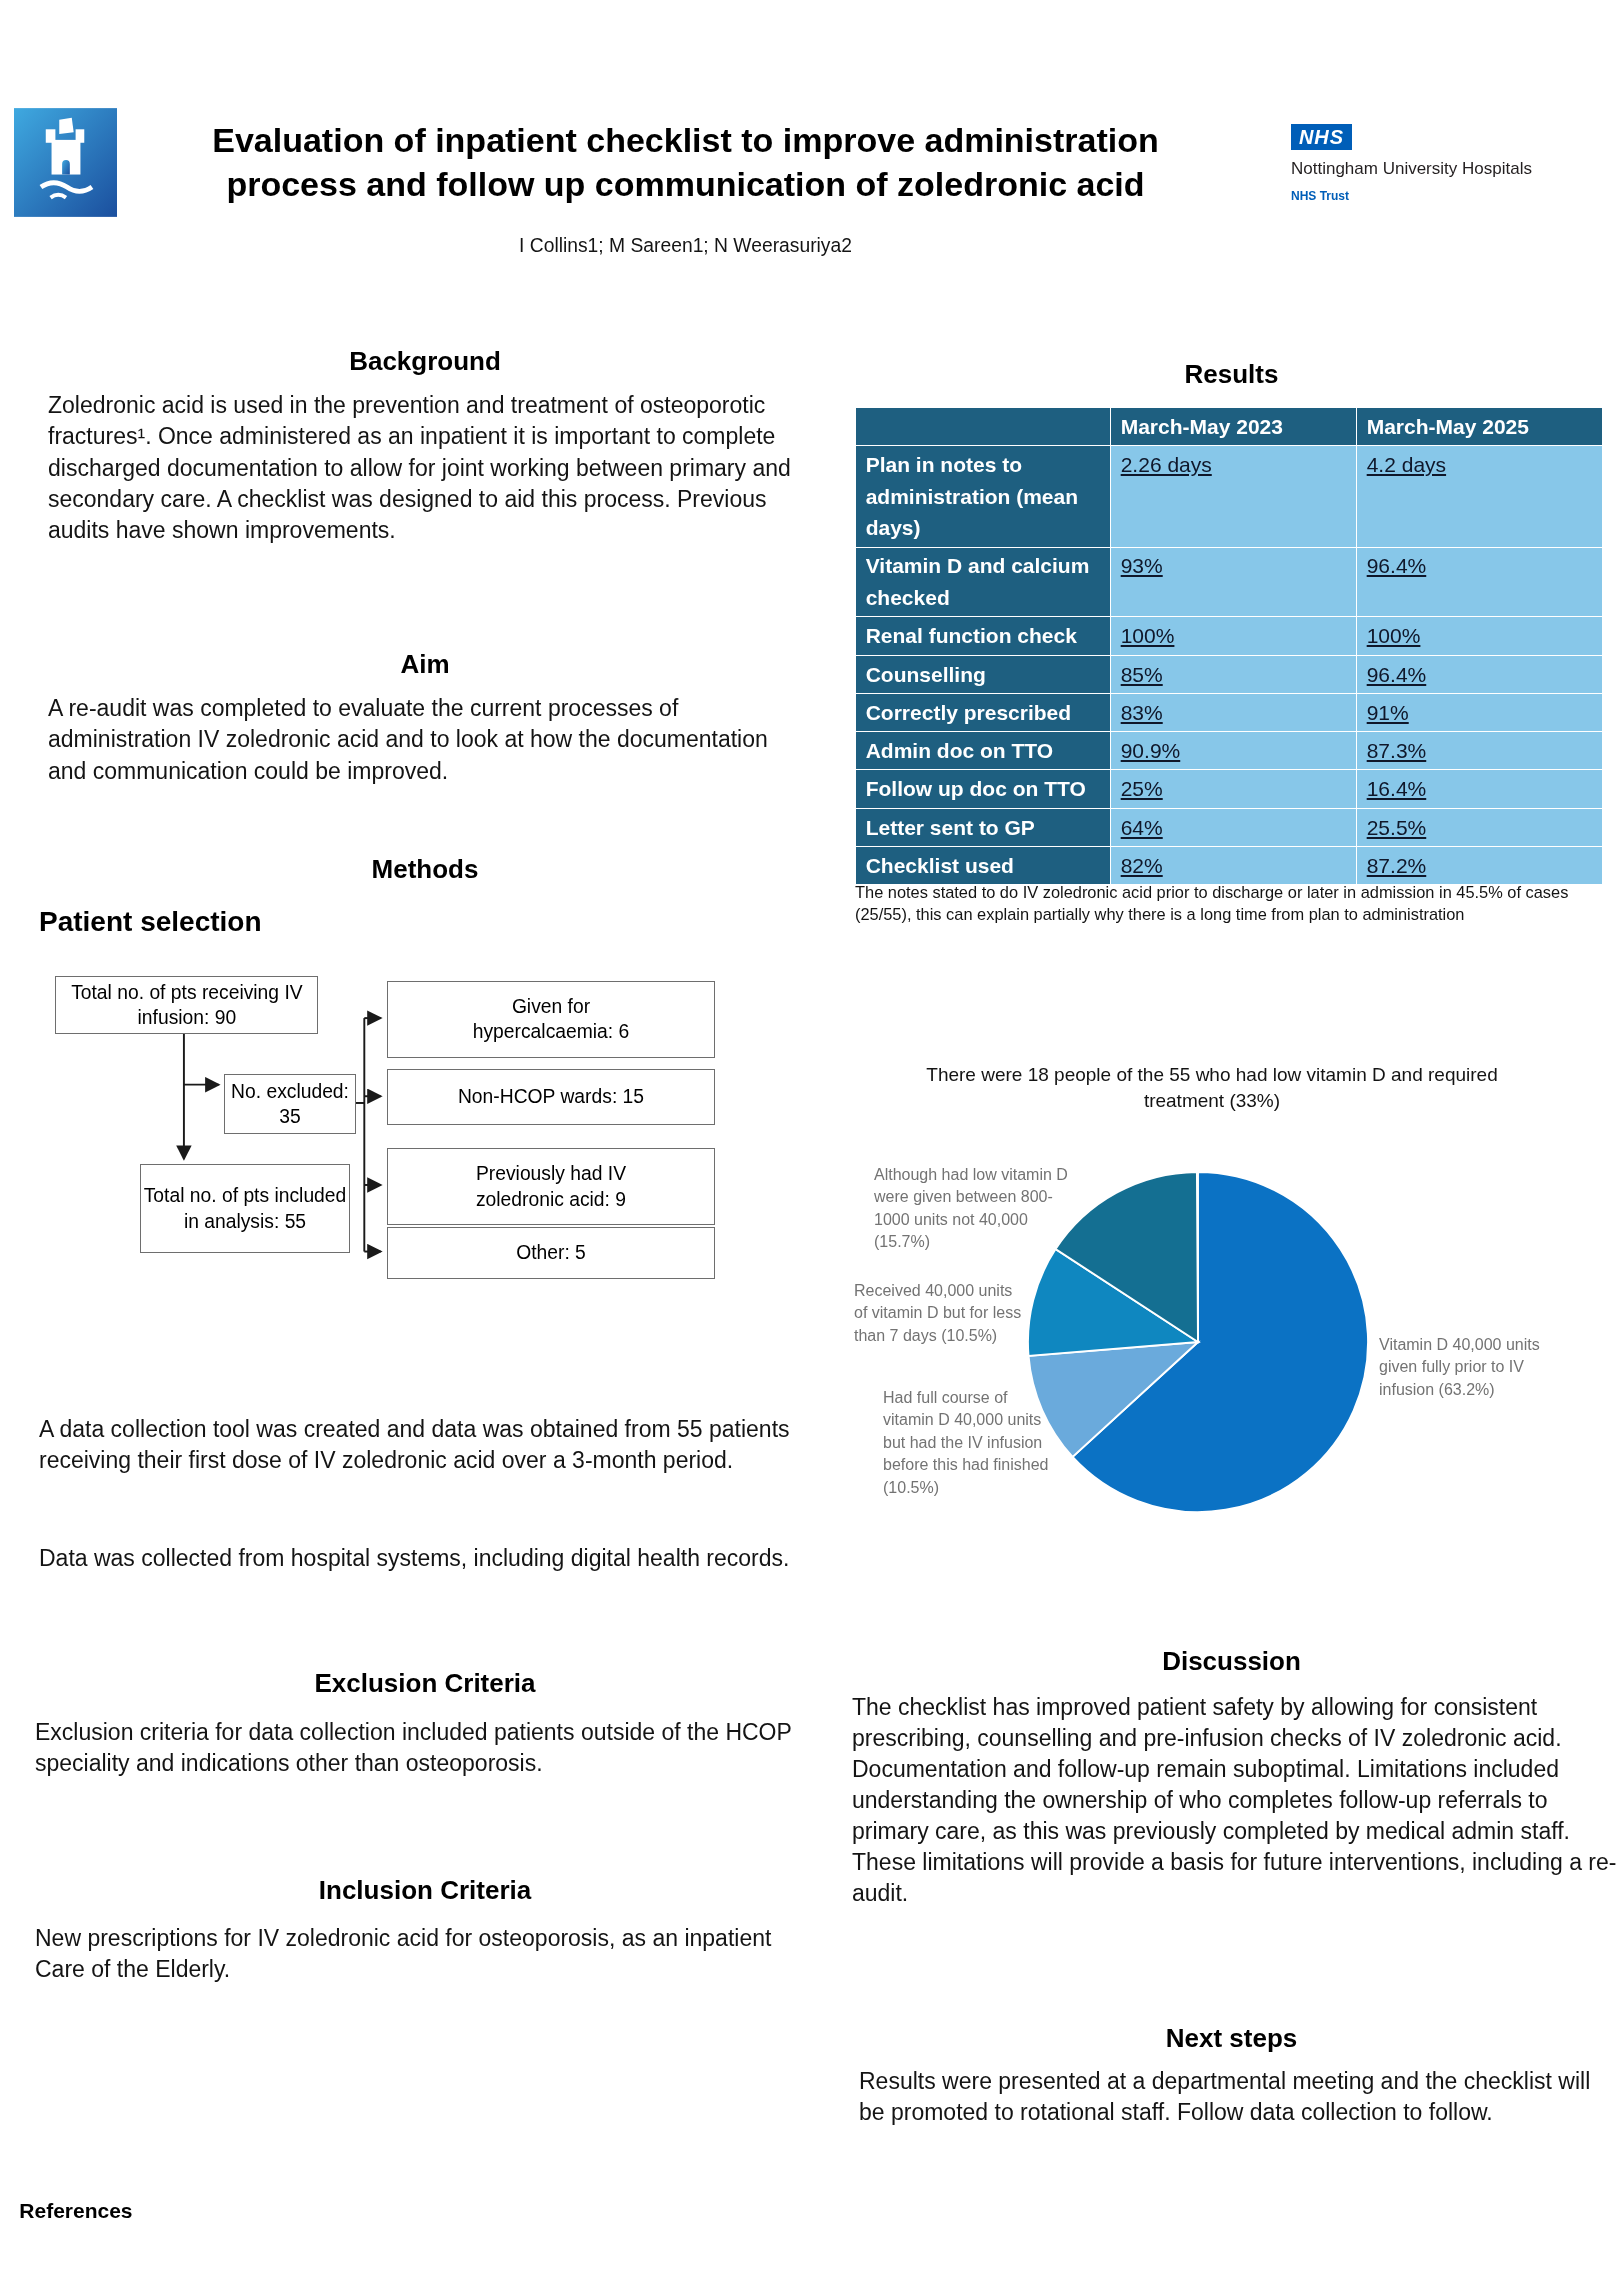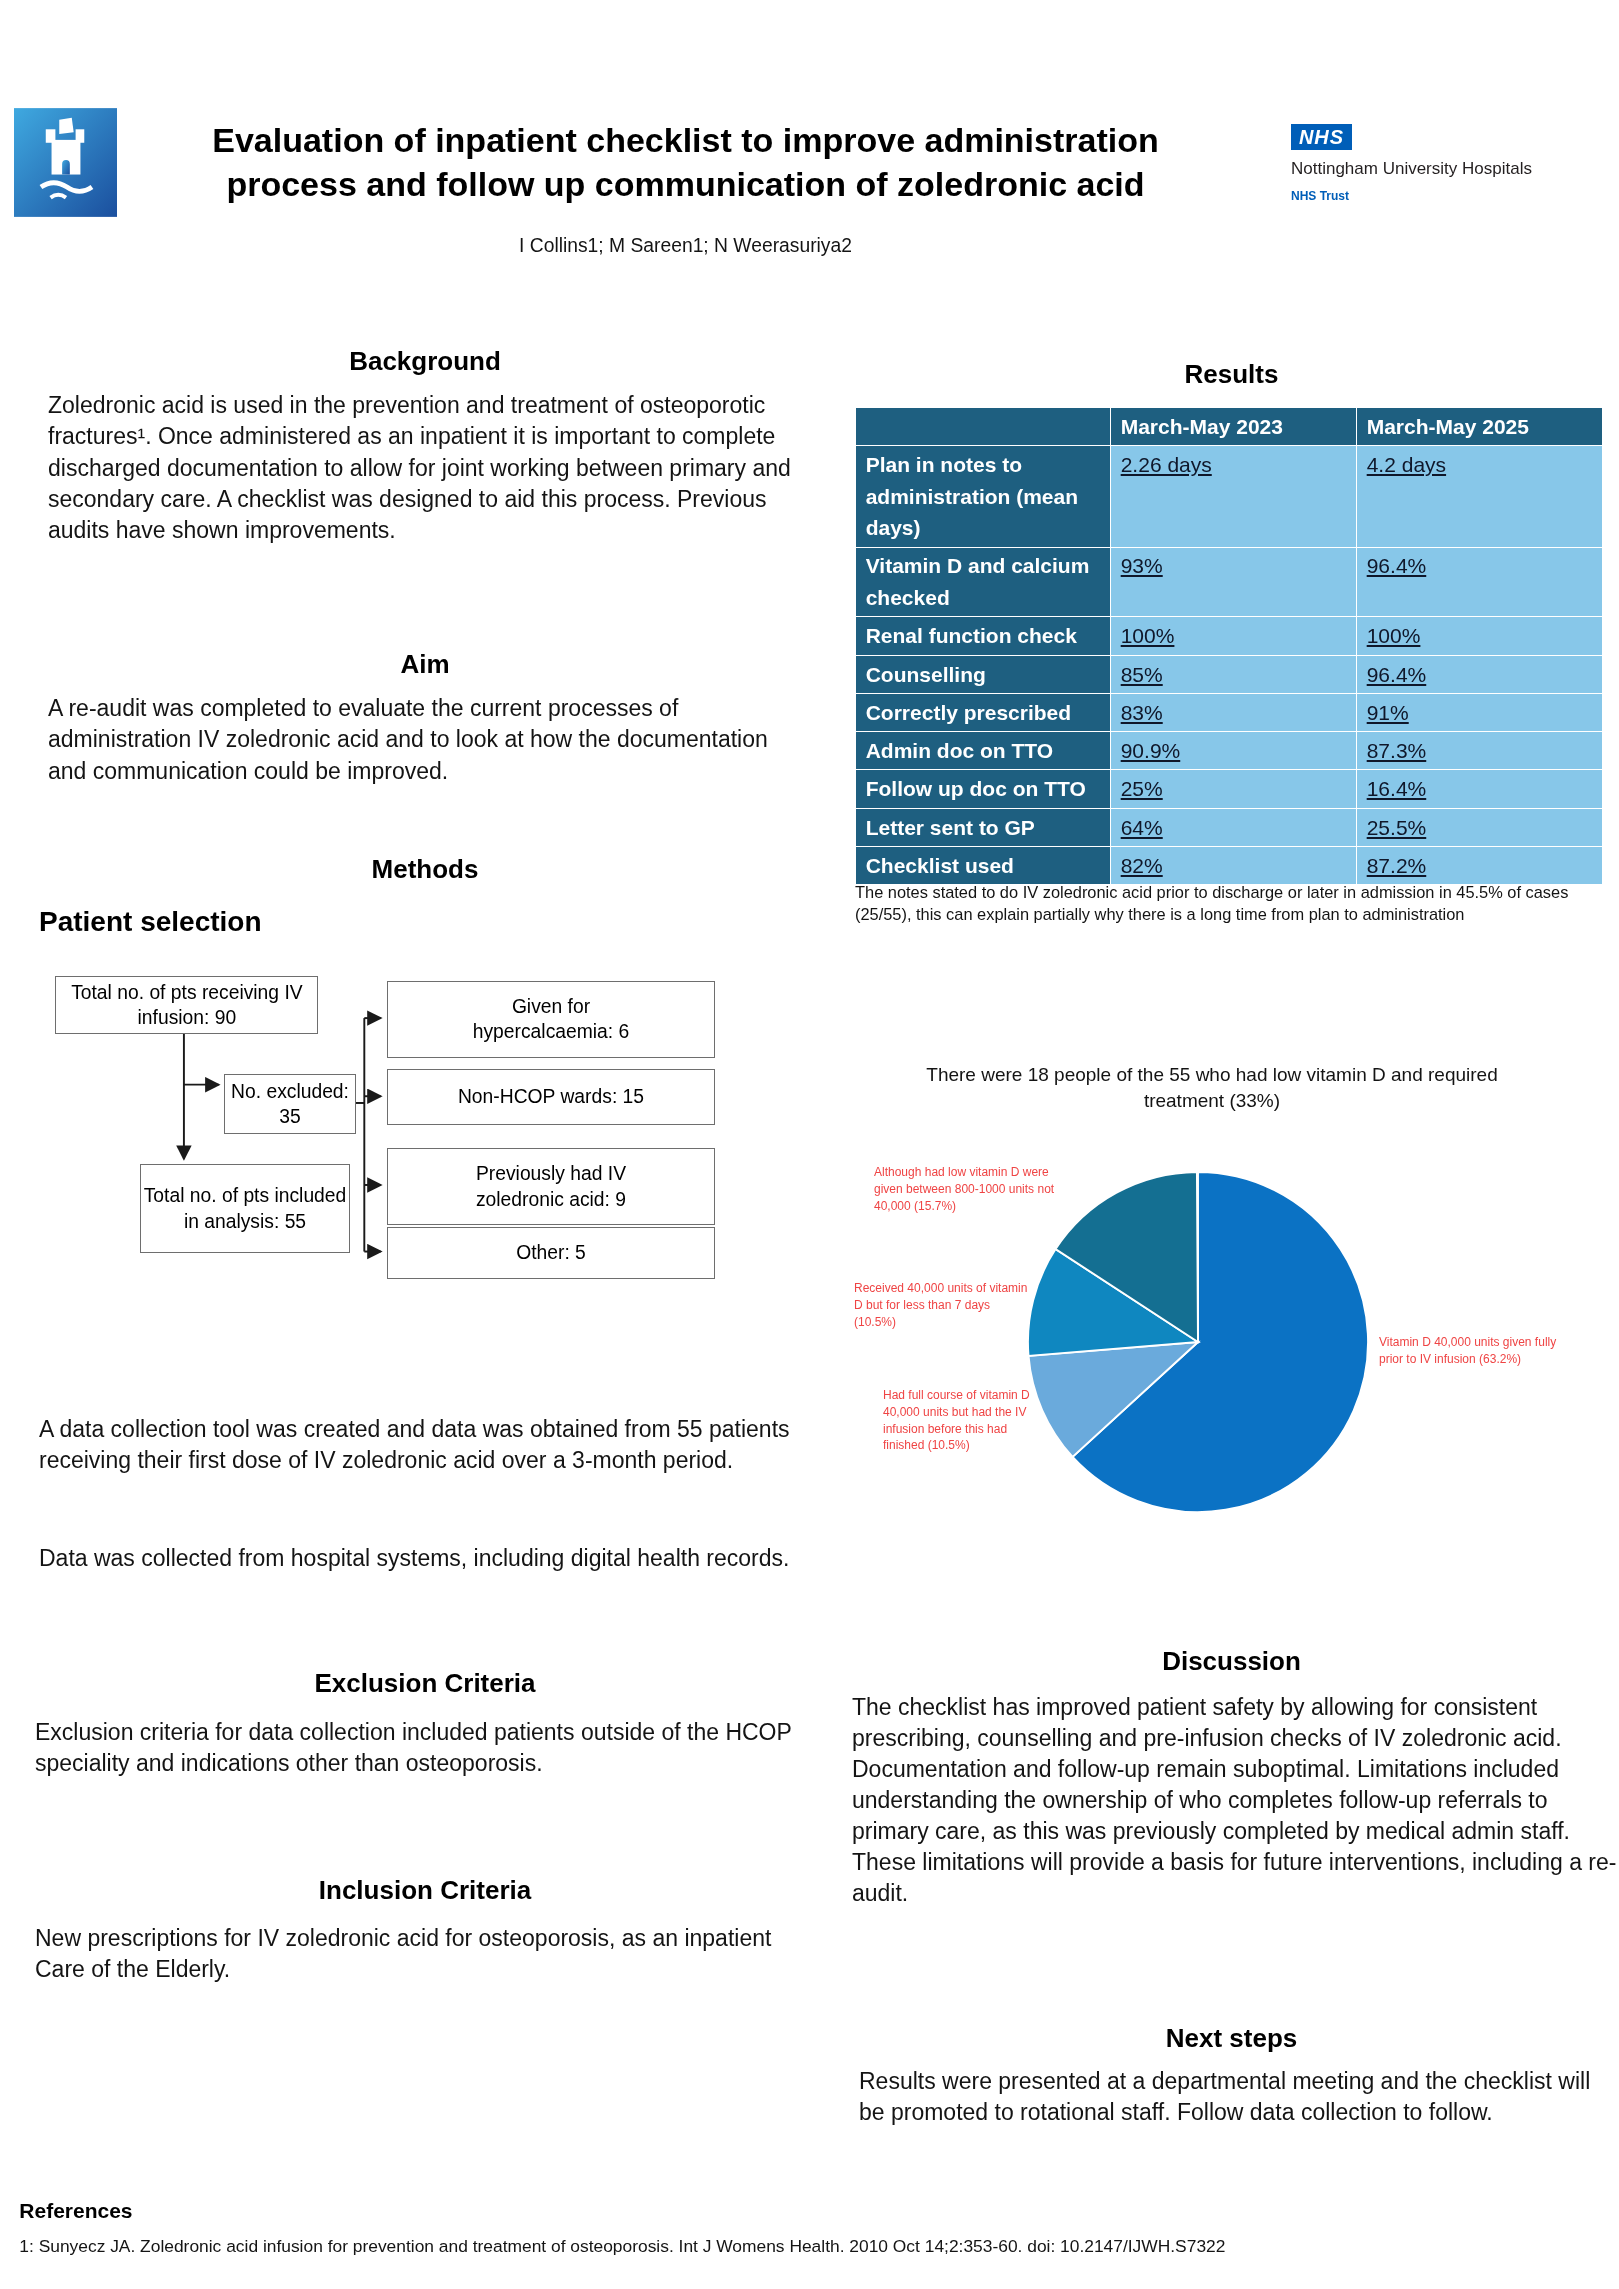--- a/index.html
+++ b/index.html
@@ -31,21 +31,21 @@
 
   
   .flowchart{width:695px;height:328px;}
   .fc-box{position:absolute;background:#fff;border:1.9px solid #6e6e6e;
           display:flex;align-items:center;justify-content:center;text-align:center;
           font-size:19.3px;line-height:1.3;color:#000;}
   .fc-inner{display:block;}
 
   
   .pie-title{font-size:19px;line-height:1.35;text-align:center;color:#141414;}
-  .pie-label{font-size:12px;line-height:1.4;color:#ef4444;}
+  .pie-label{font-size:16px;line-height:1.4;color:#737373;}
 
   .refs-heading{font-size:21px;font-weight:bold;color:#000;}
   .refs-text{font-size:17.4px;color:#141414;}
 </style>
 </head>
 <body>
 
 <div class="page">
 
   <div class="abs" style="left:13.5px;top:108px;">
@@ -219,16 +219,15 @@
   <div class="abs pie-label" style="left:883px;top:1387px;width:168px;">Had full course of vitamin D 40,000 units but had the IV infusion before this had finished (10.5%)</div>
   <div class="abs pie-label" style="left:1379px;top:1334px;width:195px;">Vitamin D 40,000 units given fully prior to IV infusion (63.2%)</div>
 
   <div class="abs heading" style="left:850px;top:1646px;width:763px;">Discussion</div>
   <div class="abs body-text" style="left:852px;top:1692px;width:765px;line-height:1.35;">The checklist has improved patient safety by allowing for consistent prescribing, counselling and pre-infusion checks of IV zoledronic acid. Documentation and follow-up remain suboptimal. Limitations included understanding the ownership of who completes follow-up referrals to primary care, as this was previously completed by medical admin staff. These limitations will provide a basis for future interventions, including a re-audit.</div>
 
   <div class="abs heading" style="left:850px;top:2023px;width:763px;">Next steps</div>
   <div class="abs body-text" style="left:859px;top:2066px;width:753px;">Results were presented at a departmental meeting and the checklist will be promoted to rotational staff. Follow data collection to follow.</div>
 
   <div class="abs refs-heading" style="left:19.3px;top:2199px;">References</div>
-  <div class="abs refs-text" style="left:19.3px;top:2236px;width:1506px;">1: Sunyecz JA. Zoledronic acid infusion for prevention and treatment of osteoporosis. Int J Womens Health. 2010 Oct 14;2:353-60. doi: 10.2147/IJWH.S7322</div>
 
 </div>
 
 
 </body></html>

